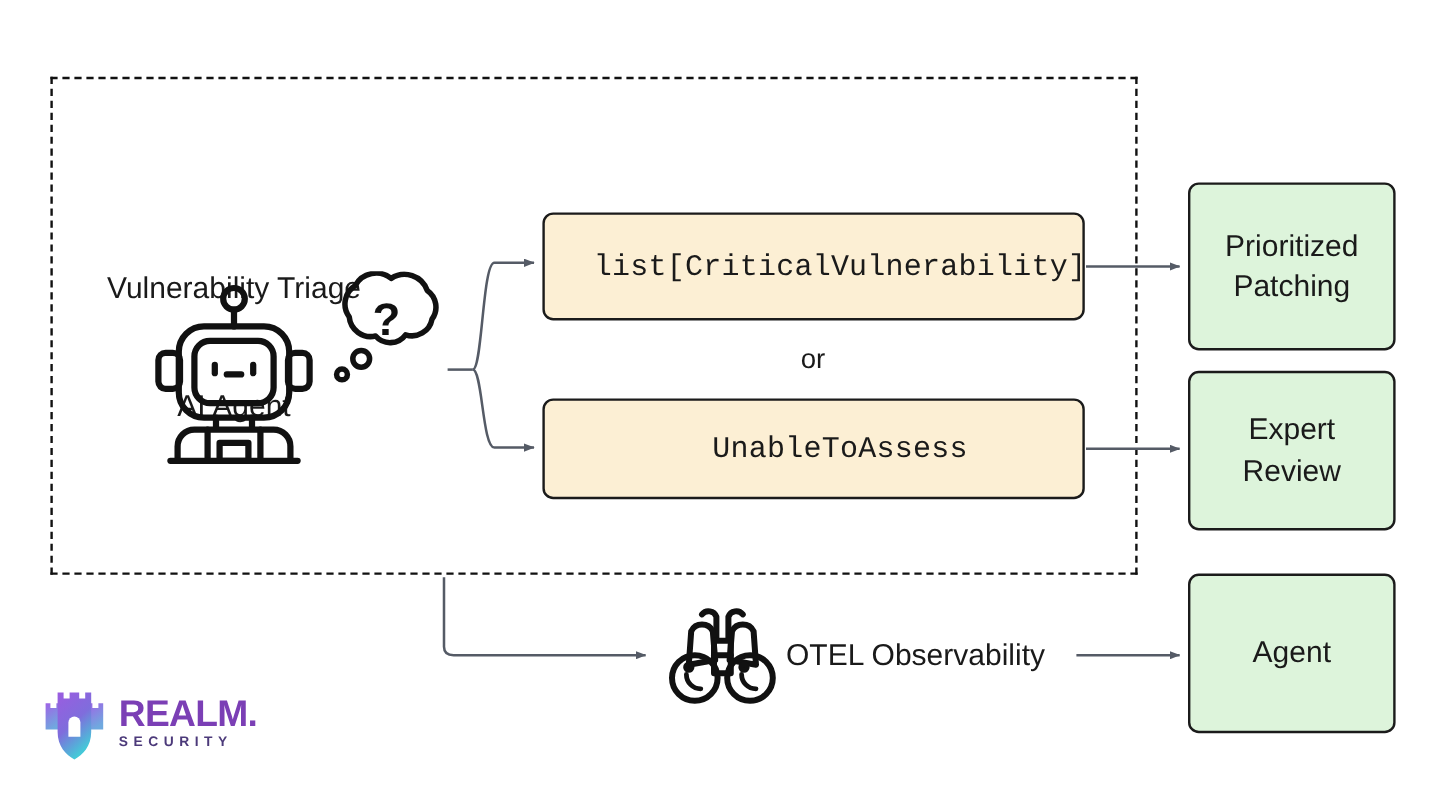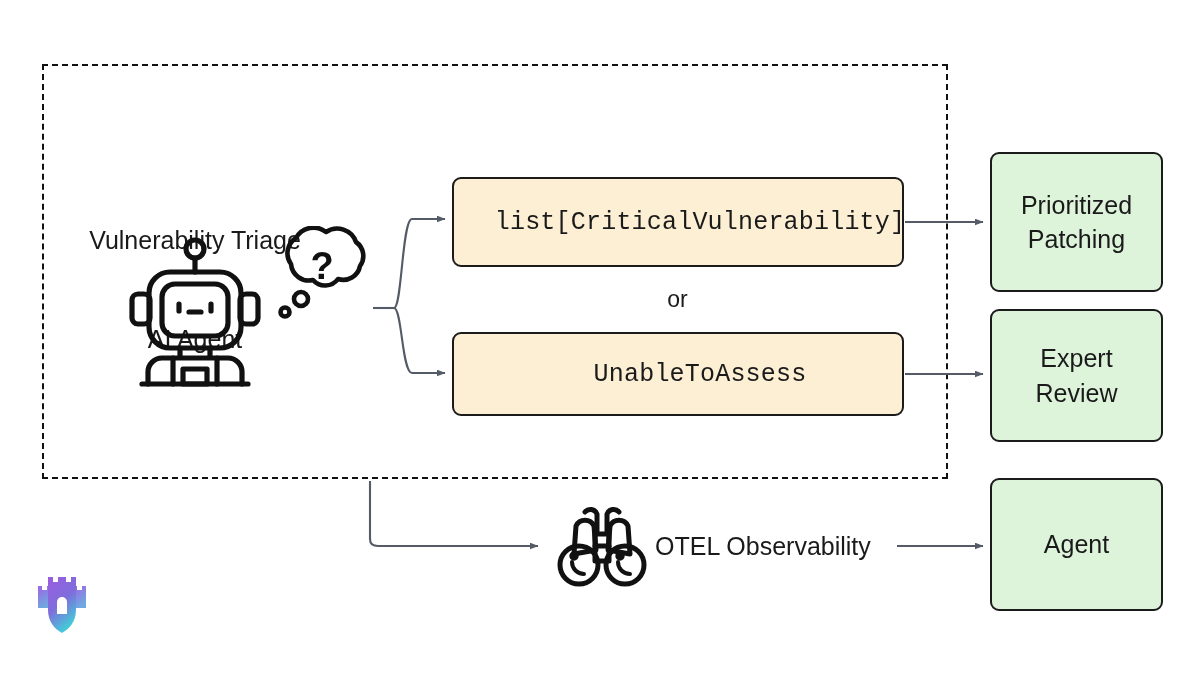--- a/index.html
+++ b/index.html
@@ -283,15 +283,19 @@
 
       <path d="M2,16 L2,12 L6,12 L6,16 L11,16 L11,12 L15,12 L15,34 L2,34 z" fill="url(#gradMark2)"></path>
 
       <path d="M50,16 L50,12 L46,12 L46,16 L41,16 L41,12 L37,12 L37,34 L50,34 z" fill="url(#gradMark2)"></path>
 
       <path d="M12,8 L12,3 L17,3 L17,8 L22,8 L22,3 L30,3 L30,8 L35,8 L35,3 L40,3 L40,8
                L40,36 C40,48 33,55 26,59 C19,55 12,48 12,36 z" fill="url(#gradMark)"></path>
 
       <path d="M21,40 L21,28 a5,5 0 0 1 10,0 L31,40 z" fill="#ffffff"></path>
     </svg>
+    <div id="realm-words">
+      <div class="realm-word">REALM.</div>
+      <div class="realm-sub">SECURITY</div>
+    </div>
   </div>
 
 </div>
 
 </body></html>

